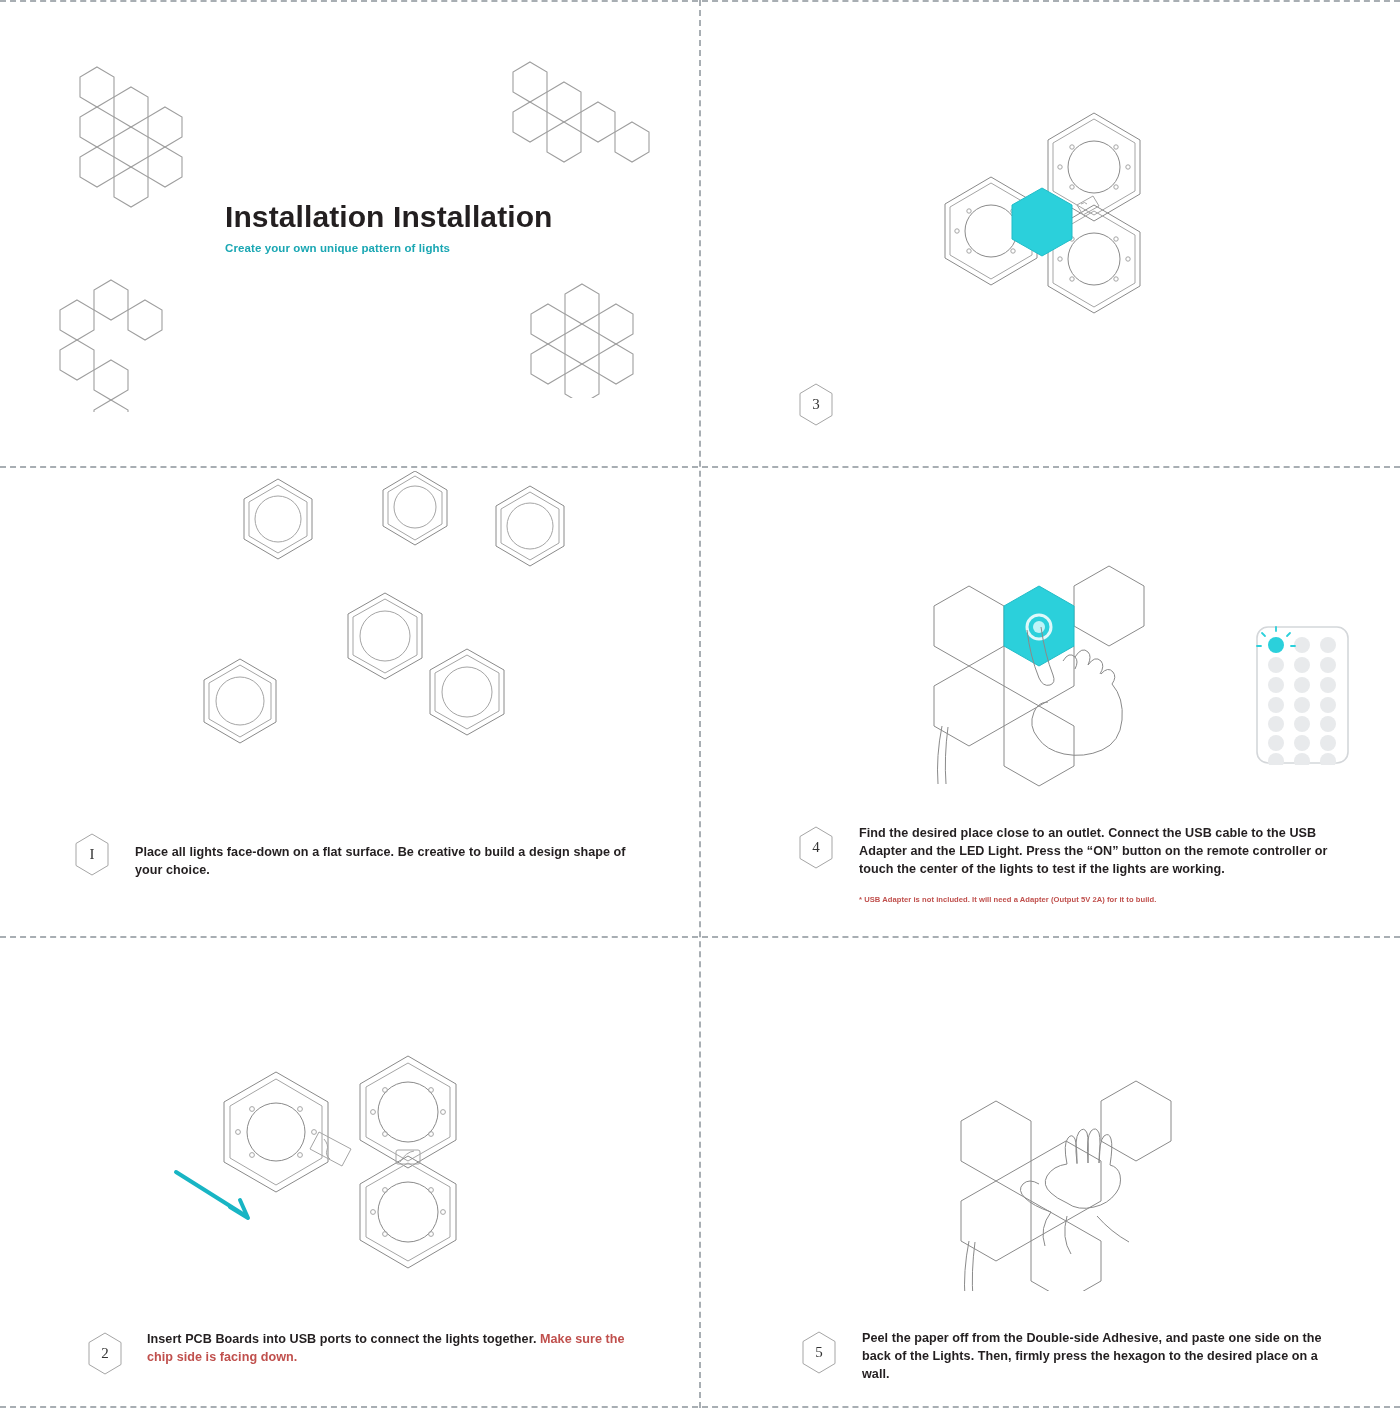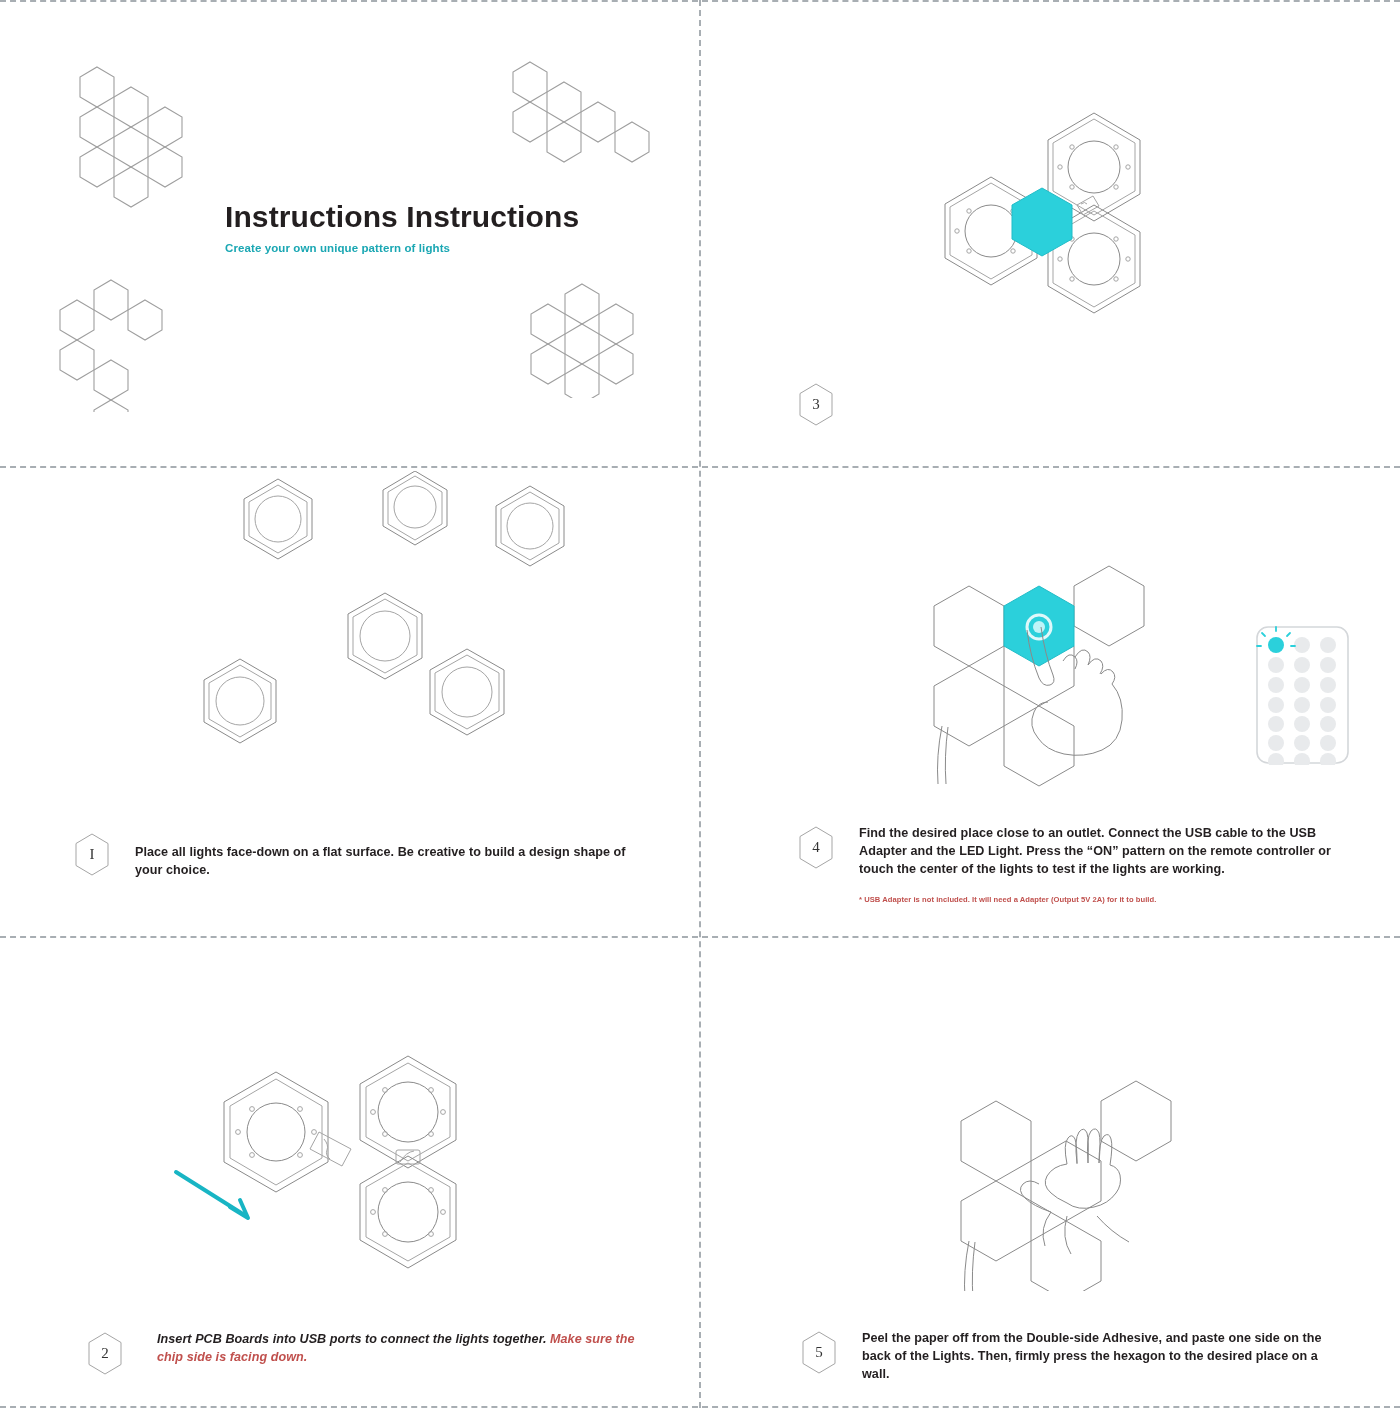--- a/index.html
+++ b/index.html
@@ -174,21 +174,21 @@
         <polygon points="28,26 45,36 45,56 28,66 11,56 11,36"></polygon>
         <polygon points="96,26 113,36 113,56 96,66 79,56 79,36"></polygon>
         <polygon points="62,46 79,56 79,76 62,86 45,76 45,56"></polygon>
         <polygon points="28,66 45,76 45,96 28,106 11,96 11,76"></polygon>
         <polygon points="96,66 113,76 113,96 96,106 79,96 79,76"></polygon>
         <polygon points="62,86 79,96 79,116 62,126 45,116 45,96"></polygon>
       </g>
     </svg>
 
     <div class="title-wrap">
-      <h1 class="doc-title">Instructions Instructions</h1>
+      <h1 class="doc-title">Installation Installation</h1>
       <p class="doc-subtitle">Create your own unique pattern of lights</p>
     </div>
   </div>
 
   <div class="panel" style="left:699px;top:0;width:701px;height:466px;">
 
     <svg class="illus" style="left:230px;top:105px;" width="240" height="215" viewBox="0 0 240 215">
 
       <g>
         <polygon class="ln" points="62,72 108,99 108,153 62,180 16,153 16,99"></polygon>
@@ -365,21 +365,21 @@
     </svg>
 
     <div class="step" style="left:97px;top:359px;width:580px;">
       <div class="step-badge">
         <svg viewBox="0 0 40 45" width="40" height="45">
           <polygon class="ln-thin" points="20,2 36,11.5 36,33.5 20,43 4,33.5 4,11.5"></polygon>
         </svg>
         <span>4</span>
       </div>
       <div style="margin-left:23px;width:500px;">
-        <div class="step-text">Find the desired place close to an outlet. Connect the USB cable to the USB Adapter and the LED Light. Press the “ON” pattern on the remote controller or touch the center of the lights to test if the lights are working.</div>
+        <div class="step-text">Find the desired place close to an outlet. Connect the USB cable to the USB Adapter and the LED Light. Press the “ON” button on the remote controller or touch the center of the lights to test if the lights are working.</div>
         <div class="footnote">* USB Adapter is not included. It will need a Adapter (Output 5V 2A) for it to build.</div>
       </div>
     </div>
   </div>
 
   <div class="panel" style="left:0;top:936px;width:699px;height:472px;">
 
     <svg class="illus" style="left:168px;top:108px;" width="330" height="230" viewBox="0 0 330 230">
 
       <g>
@@ -434,21 +434,21 @@
       </g>
     </svg>
 
     <div class="step" style="left:85px;top:395px;width:590px;">
       <div class="step-badge">
         <svg viewBox="0 0 40 45" width="40" height="45">
           <polygon class="ln-thin" points="20,2 36,11.5 36,33.5 20,43 4,33.5 4,11.5"></polygon>
         </svg>
         <span>2</span>
       </div>
-      <div class="step-text" style="margin-left:32px;width:478px;font-style:italic;"><span>Insert PCB Boards into USB ports to connect the lights together. </span><span class="accent-red">Make sure the chip side is facing down.</span></div>
+      <div class="step-text" style="margin-left:22px;width:478px;"><span>Insert PCB Boards into USB ports to connect the lights together. </span><span class="accent-red">Make sure the chip side is facing down.</span></div>
     </div>
   </div>
 
   <div class="panel" style="left:699px;top:936px;width:701px;height:472px;">
 
     <svg class="illus" style="left:240px;top:130px;" width="280" height="225" viewBox="0 0 280 225">
       <g class="ln">
         <polygon points="22,55 57,35 92,55 92,95 57,115 22,95"></polygon>
         <polygon points="22,135 57,115 92,135 92,175 57,195 22,175"></polygon>
         <polygon points="92,95 127,75 162,95 162,135 127,155 92,135"></polygon>

